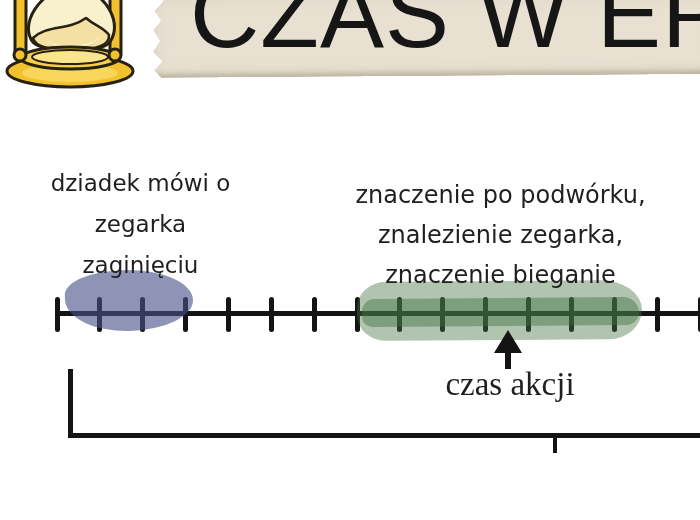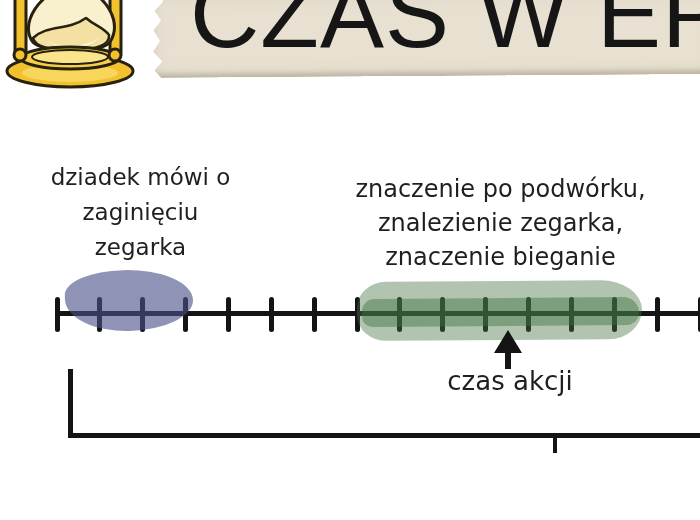--- a/index.html
+++ b/index.html
@@ -28,24 +28,24 @@
            border-radius:46% 54% 50% 50% / 38% 52% 48% 55%;}
   .hl-green-outer{position:absolute;left:357px;top:281px;width:285px;height:59px;z-index:5;
            background:var(--green_highlight_outer);transform:rotate(-0.4deg);
            border-radius:30px 42px 34px 30px / 26px 30px 30px 26px;}
   .hl-green-inner{position:absolute;left:362px;top:298px;width:277px;height:28px;z-index:5;
            background:var(--green_highlight_inner);transform:rotate(-0.5deg);
            border-radius:14px 18px 14px 12px;}
 
   
   .label{position:absolute;text-align:center;z-index:6;}
-  .label span{display:block;}
+  .label span{display:block;margin-top:6px;}
   .label-left{left:38px;top:160px;width:205px;font-size:23px;line-height:35px;}
   .label-right{left:348px;top:172px;width:305px;font-size:24px;line-height:34px;}
-  .czas-akcji{left:420px;top:366px;width:180px;font-size:26px;}
+  .czas-akcji{left:420px;top:366px;width:180px;font-size:33px;font-family:Liberation Serif, serif;}
   .czas-fabuly{left:462px;top:457px;width:192px;font-size:26px;}
 
   
   .arrow-head{position:absolute;left:494px;top:330px;width:0;height:0;z-index:6;
               border-left:14px solid transparent;border-right:14px solid transparent;
               border-bottom:23px solid var(--line);}
   .arrow-shaft{position:absolute;left:505px;top:351px;width:6px;height:18px;
                background:var(--line);z-index:6;}
   .bracket-v{position:absolute;left:68px;top:369px;width:5px;height:68px;background:var(--line);z-index:6;}
   .bracket-h{position:absolute;left:68px;top:433px;width:632px;height:5px;background:var(--line);z-index:6;}
@@ -70,22 +70,22 @@
       <circle cx="18" cy="55" r="6" style="fill:var(--gold)"></circle>
       <circle cx="113" cy="55" r="6" style="fill:var(--gold)"></circle>
     </g>
   </svg>
 
   <div class="banner"></div>
   <h1 class="title">CZAS W EPICE</h1>
 
   <div class="label label-left">
     <span>dziadek mówi o</span>
+    <span>zegarka</span>
     <span>zaginięciu</span>
-    <span>zegarka</span>
   </div>
   <div class="label label-right">
     <span>znaczenie po podwórku,</span>
     <span>znalezienie zegarka,</span>
     <span>znaczenie bieganie</span>
   </div>
 
   <div class="tl-line"></div>
   <div class="ticks">
       <div class="tick" style="left: -2.5px;"></div>

